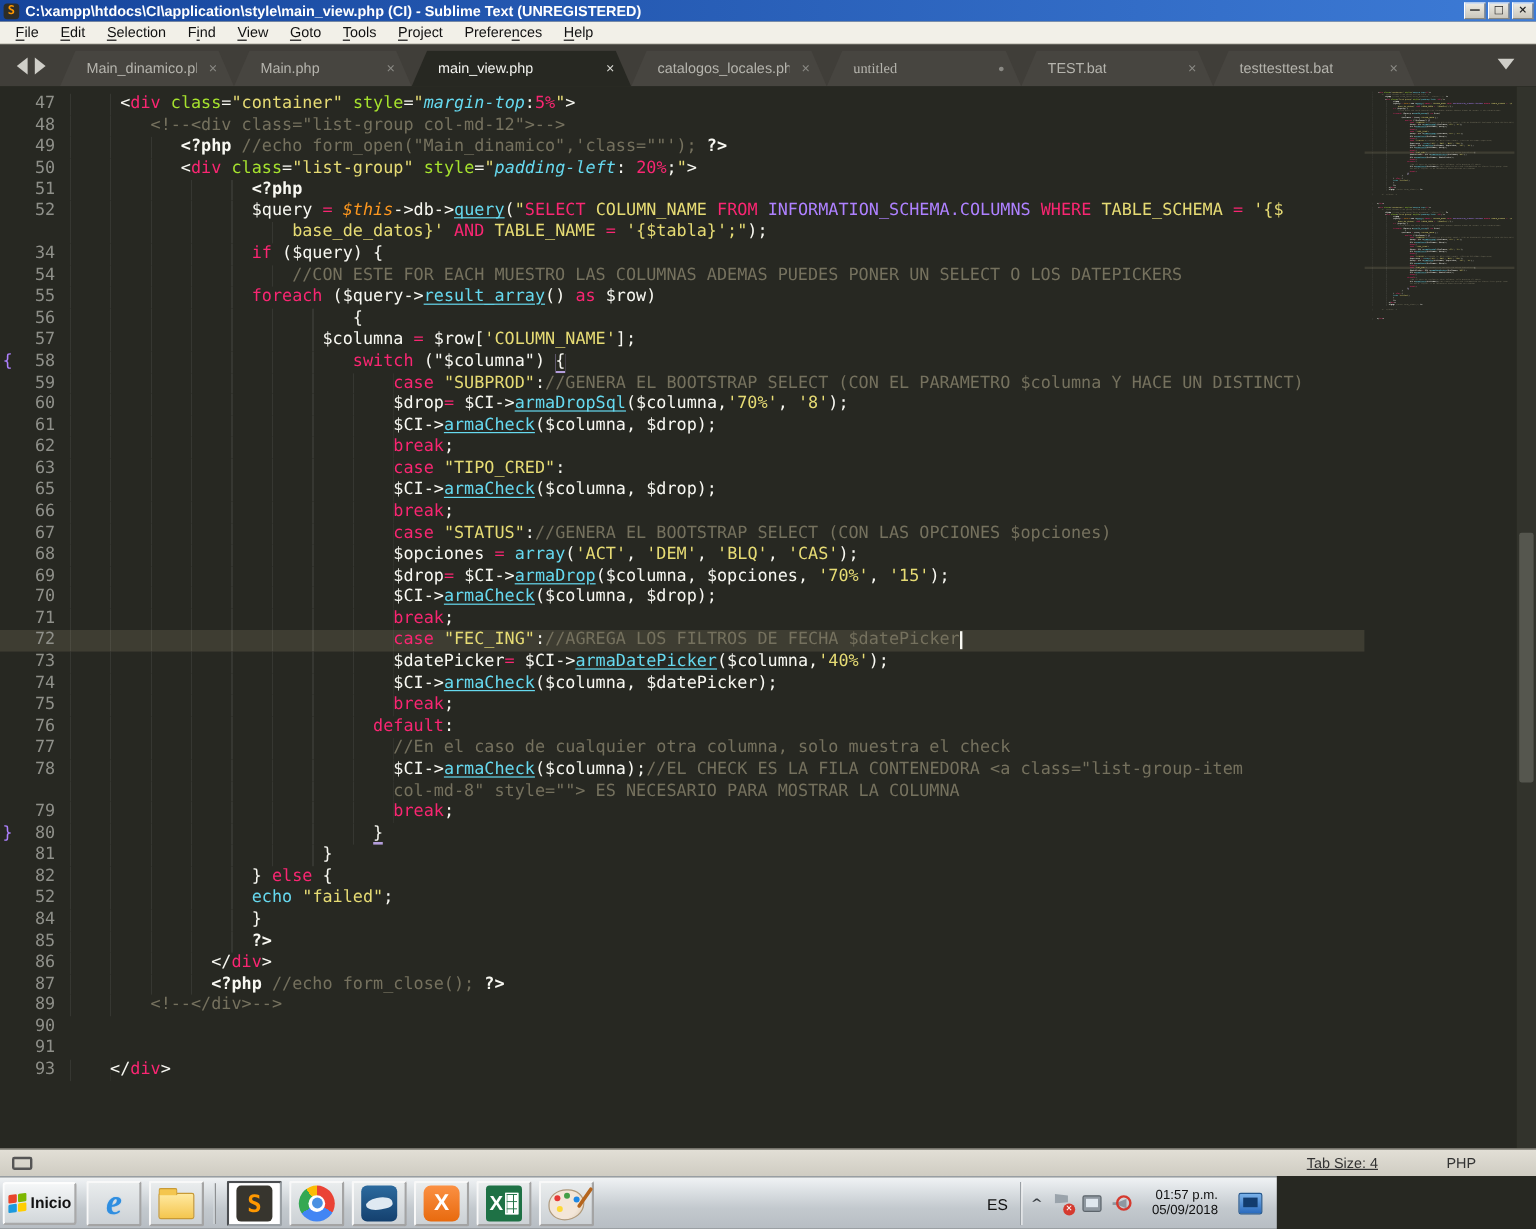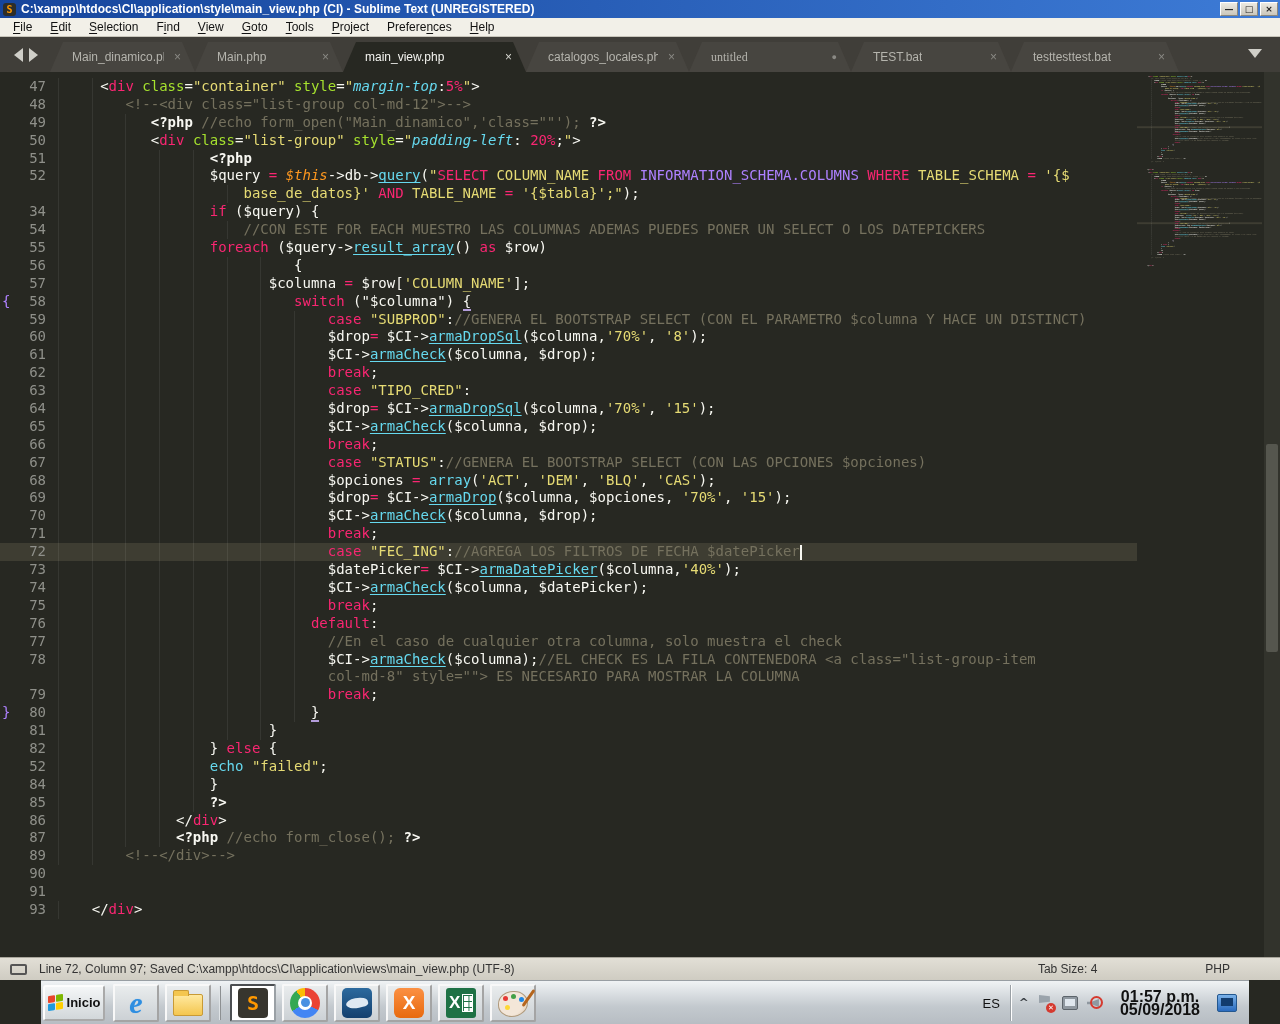--- a/index.html
+++ b/index.html
@@ -66,27 +66,27 @@
   
   #vscroll { position:absolute; left:1264px; top:0; width:16px; height:885px; background:#32332c; }
   #vthumb { position:absolute; left:2px; top:372px; width:12px; height:208px; background:#55564e; border-radius:2px; }
 
   
   #statusbar { position:absolute; left:0; top:957px; width:1280px; height:23px;
     background:linear-gradient(#e2dfd6,#cfccc2); border-top:1px solid #a9a69c;
     display:flex; align-items:center; font-size:12px; color:#333; }
   #sb-icon { width:17px; height:11px; border:2px solid #555; border-radius:2px; margin:0 12px 0 10px; }
   #sb-right { position:absolute; right:0; display:flex; }
-  #sb-tabsize { margin-right:108px; }
+  #sb-tabsize { margin-right:57px;text-decoration:underline; }
   #sb-syntax { margin-right:50px; }
 
   
-  #taskbar { position:absolute; left:0; top:980px; width:1208px; height:44px;
+  #taskbar { position:absolute; left:0; top:980px; width:1064px; height:44px;
     background:linear-gradient(#f0f3f5,#c3c9ce 60%,#b7bdc3); border-top:1px solid #989ea3;
-    display:flex; align-items:center;margin-left:41px; }
+    display:flex; align-items:center; }
   #start-btn { width:62px; height:36px; margin-left:2px; display:flex; align-items:center; justify-content:center;
     gap:4px; background:linear-gradient(#f4f6f7,#d2d7da); border:2px outset #fdfdfd; border-radius:3px;
     font:bold 13px "Liberation Sans",sans-serif; color:#111; }
   .winflag { display:inline-grid; grid-template:7px 7px / 7px 7px; gap:1px; transform:skewY(-8deg); }
   .winflag i { display:block; border-radius:1px; }
   .wf-r{background:#e8452c;} .wf-g{background:#7db700;} .wf-b{background:#1c9ade;} .wf-y{background:#ffce00;}
   #quicklaunch { display:flex; align-items:center; margin-left:8px; gap:6px; }
   .qlbtn { width:46px; height:38px; display:flex; align-items:center; justify-content:center;
     background:linear-gradient(#e9eced,#ccd1d5); border:2px outset #f8f8f8; border-radius:2px; }
   .qlbtn.pressed { background:#fff; border:2px inset #9aa0a5; }
@@ -138,21 +138,21 @@
   .trayflag:after { content:"✕"; position:absolute; right:-3px; bottom:-2px; width:10px; height:10px;
     background:#d53a2f; color:#fff; border-radius:50%; font-size:7px; line-height:10px; text-align:center; }
   .traynet { position:relative; width:16px; height:14px; background:#8f98a0; border:1px solid #5c646b;
     border-radius:2px; }
   .traynet:before { content:""; position:absolute; left:2px; top:2px; width:10px; height:7px; background:#dfe7ee; }
   .trayvol { position:relative; width:16px; height:16px; }
   .trayvol:before { content:""; position:absolute; left:0; top:4px; width:12px; height:8px;
     background:#8f98a0; clip-path:polygon(0 35%, 40% 35%, 100% 0, 100% 100%, 40% 65%, 0 65%); }
   .trayvol:after { content:""; position:absolute; right:0; top:1px; width:9px; height:9px;
     border:2px solid #d53a2f; border-radius:50%; background:transparent; }
-  #tray-clock { text-align:center; font-size:16px; color:#111; line-height:13px; padding:0 8px;font-weight:bold; }
+  #tray-clock { text-align:right; font-size:11px; color:#111; line-height:13px; padding:0 8px; }
   #show-desktop { width:20px; height:18px; margin-right:4px; background:linear-gradient(#7ab1e8,#2a6bbf);
     border:1px solid #23578f; border-radius:2px; position:relative; }
   #show-desktop:before { content:""; position:absolute; left:3px; top:3px; width:12px; height:8px; background:#123c6e; }
 </style>
 </head>
 <body>
 
 <div id="titlebar">
   <div id="app-icon">S</div>
   <div id="win-title">C:\xampp\htdocs\CI\application\style\main_view.php (CI) - Sublime Text (UNREGISTERED)</div>
@@ -227,21 +227,20 @@
       <div class="crow"><span class="num">54</span><span class="ind" style="width: 185.46px;"></span><span class="s-cm">//CON ESTE FOR EACH MUESTRO LAS COLUMNAS ADEMAS PUEDES PONER UN SELECT O LOS DATEPICKERS</span></div>
       <div class="crow"><span class="num">55</span><span class="ind" style="width: 151.74px;"></span><span class="s-p">foreach</span><span class="s-w"> ($query-&gt;</span><span class="s-cu">result_array</span><span class="s-w">() </span><span class="s-p">as</span><span class="s-w"> $row)</span></div>
       <div class="crow"><span class="num">56</span><span class="ind" style="width: 236.04px;"></span><span class="s-w">{</span></div>
       <div class="crow"><span class="num">57</span><span class="ind" style="width: 210.75px;"></span><span class="s-w">$columna </span><span class="s-p">=</span><span class="s-w"> $row[</span><span class="s-y">'COLUMN_NAME'</span><span class="s-w">];</span></div>
       <div class="crow"><span class="gmark">{</span><span class="num">58</span><span class="ind" style="width: 236.04px;"></span><span class="s-p">switch</span><span class="s-w"> ("$columna") </span><span class="s-wu">{</span></div>
       <div class="crow"><span class="num">59</span><span class="ind" style="width: 269.76px;"></span><span class="s-p">case</span><span class="s-w"> </span><span class="s-y">"SUBPROD"</span><span class="s-w">:</span><span class="s-cm">//GENERA EL BOOTSTRAP SELECT (CON EL PARAMETRO $columna Y HACE UN DISTINCT)</span></div>
       <div class="crow"><span class="num">60</span><span class="ind" style="width: 269.76px;"></span><span class="s-w">$drop</span><span class="s-p">=</span><span class="s-w"> $CI-&gt;</span><span class="s-cu">armaDropSql</span><span class="s-w">($columna,</span><span class="s-y">'70%'</span><span class="s-w">, </span><span class="s-y">'8'</span><span class="s-w">);</span></div>
       <div class="crow"><span class="num">61</span><span class="ind" style="width: 269.76px;"></span><span class="s-w">$CI-&gt;</span><span class="s-cu">armaCheck</span><span class="s-w">($columna, $drop);</span></div>
       <div class="crow"><span class="num">62</span><span class="ind" style="width: 269.76px;"></span><span class="s-p">break</span><span class="s-w">;</span></div>
       <div class="crow"><span class="num">63</span><span class="ind" style="width: 269.76px;"></span><span class="s-p">case</span><span class="s-w"> </span><span class="s-y">"TIPO_CRED"</span><span class="s-w">:</span></div>
-      <div class="crow"><span class="num">64</span><span class="ind" style="width: 269.76px;"></span><span class="s-w">$drop</span><span class="s-p">=</span><span class="s-w"> $CI-&gt;</span><span class="s-cu">armaDropSql</span><span class="s-w">($columna,</span><span class="s-y">'70%'</span><span class="s-w">, </span><span class="s-y">'15'</span><span class="s-w">);</span></div>
       <div class="crow"><span class="num">65</span><span class="ind" style="width: 269.76px;"></span><span class="s-w">$CI-&gt;</span><span class="s-cu">armaCheck</span><span class="s-w">($columna, $drop);</span></div>
       <div class="crow"><span class="num">66</span><span class="ind" style="width: 269.76px;"></span><span class="s-p">break</span><span class="s-w">;</span></div>
       <div class="crow"><span class="num">67</span><span class="ind" style="width: 269.76px;"></span><span class="s-p">case</span><span class="s-w"> </span><span class="s-y">"STATUS"</span><span class="s-w">:</span><span class="s-cm">//GENERA EL BOOTSTRAP SELECT (CON LAS OPCIONES $opciones)</span></div>
       <div class="crow"><span class="num">68</span><span class="ind" style="width: 269.76px;"></span><span class="s-w">$opciones </span><span class="s-p">=</span><span class="s-w"> </span><span class="s-c">array</span><span class="s-w">(</span><span class="s-y">'ACT'</span><span class="s-w">, </span><span class="s-y">'DEM'</span><span class="s-w">, </span><span class="s-y">'BLQ'</span><span class="s-w">, </span><span class="s-y">'CAS'</span><span class="s-w">);</span></div>
       <div class="crow"><span class="num">69</span><span class="ind" style="width: 269.76px;"></span><span class="s-w">$drop</span><span class="s-p">=</span><span class="s-w"> $CI-&gt;</span><span class="s-cu">armaDrop</span><span class="s-w">($columna, $opciones, </span><span class="s-y">'70%'</span><span class="s-w">, </span><span class="s-y">'15'</span><span class="s-w">);</span></div>
       <div class="crow"><span class="num">70</span><span class="ind" style="width: 269.76px;"></span><span class="s-w">$CI-&gt;</span><span class="s-cu">armaCheck</span><span class="s-w">($columna, $drop);</span></div>
       <div class="crow"><span class="num">71</span><span class="ind" style="width: 269.76px;"></span><span class="s-p">break</span><span class="s-w">;</span></div>
       <div class="crow hl"><span class="num">72</span><span class="ind" style="width: 269.76px;"></span><span class="s-p">case</span><span class="s-w"> </span><span class="s-y">"FEC_ING"</span><span class="s-w">:</span><span class="s-cm">//AGREGA LOS FILTROS DE FECHA $datePicker</span><span class="cursor"></span></div>
       <div class="crow"><span class="num">73</span><span class="ind" style="width: 269.76px;"></span><span class="s-w">$datePicker</span><span class="s-p">=</span><span class="s-w"> $CI-&gt;</span><span class="s-cu">armaDatePicker</span><span class="s-w">($columna,</span><span class="s-y">'40%'</span><span class="s-w">);</span></div>
       <div class="crow"><span class="num">74</span><span class="ind" style="width: 269.76px;"></span><span class="s-w">$CI-&gt;</span><span class="s-cu">armaCheck</span><span class="s-w">($columna, $datePicker);</span></div>
@@ -372,21 +371,20 @@
         </div>
       </div>
     </div>
   <div id="vscroll">
     <div id="vthumb"></div>
   </div>
 </div>
 
 <div id="statusbar">
   <div id="sb-icon"></div>
-  <div>Line 72, Column 97; Saved C:\xampp\htdocs\CI\application\views\main_view.php (UTF-8)</div>
   <div id="sb-right">
     <div id="sb-tabsize">Tab Size: 4</div>
     <div id="sb-syntax">PHP</div>
   </div>
 </div>
 
 <div id="taskbar">
   <div id="start-btn">
     <span class="winflag">
         <i class="wf-r"></i>

